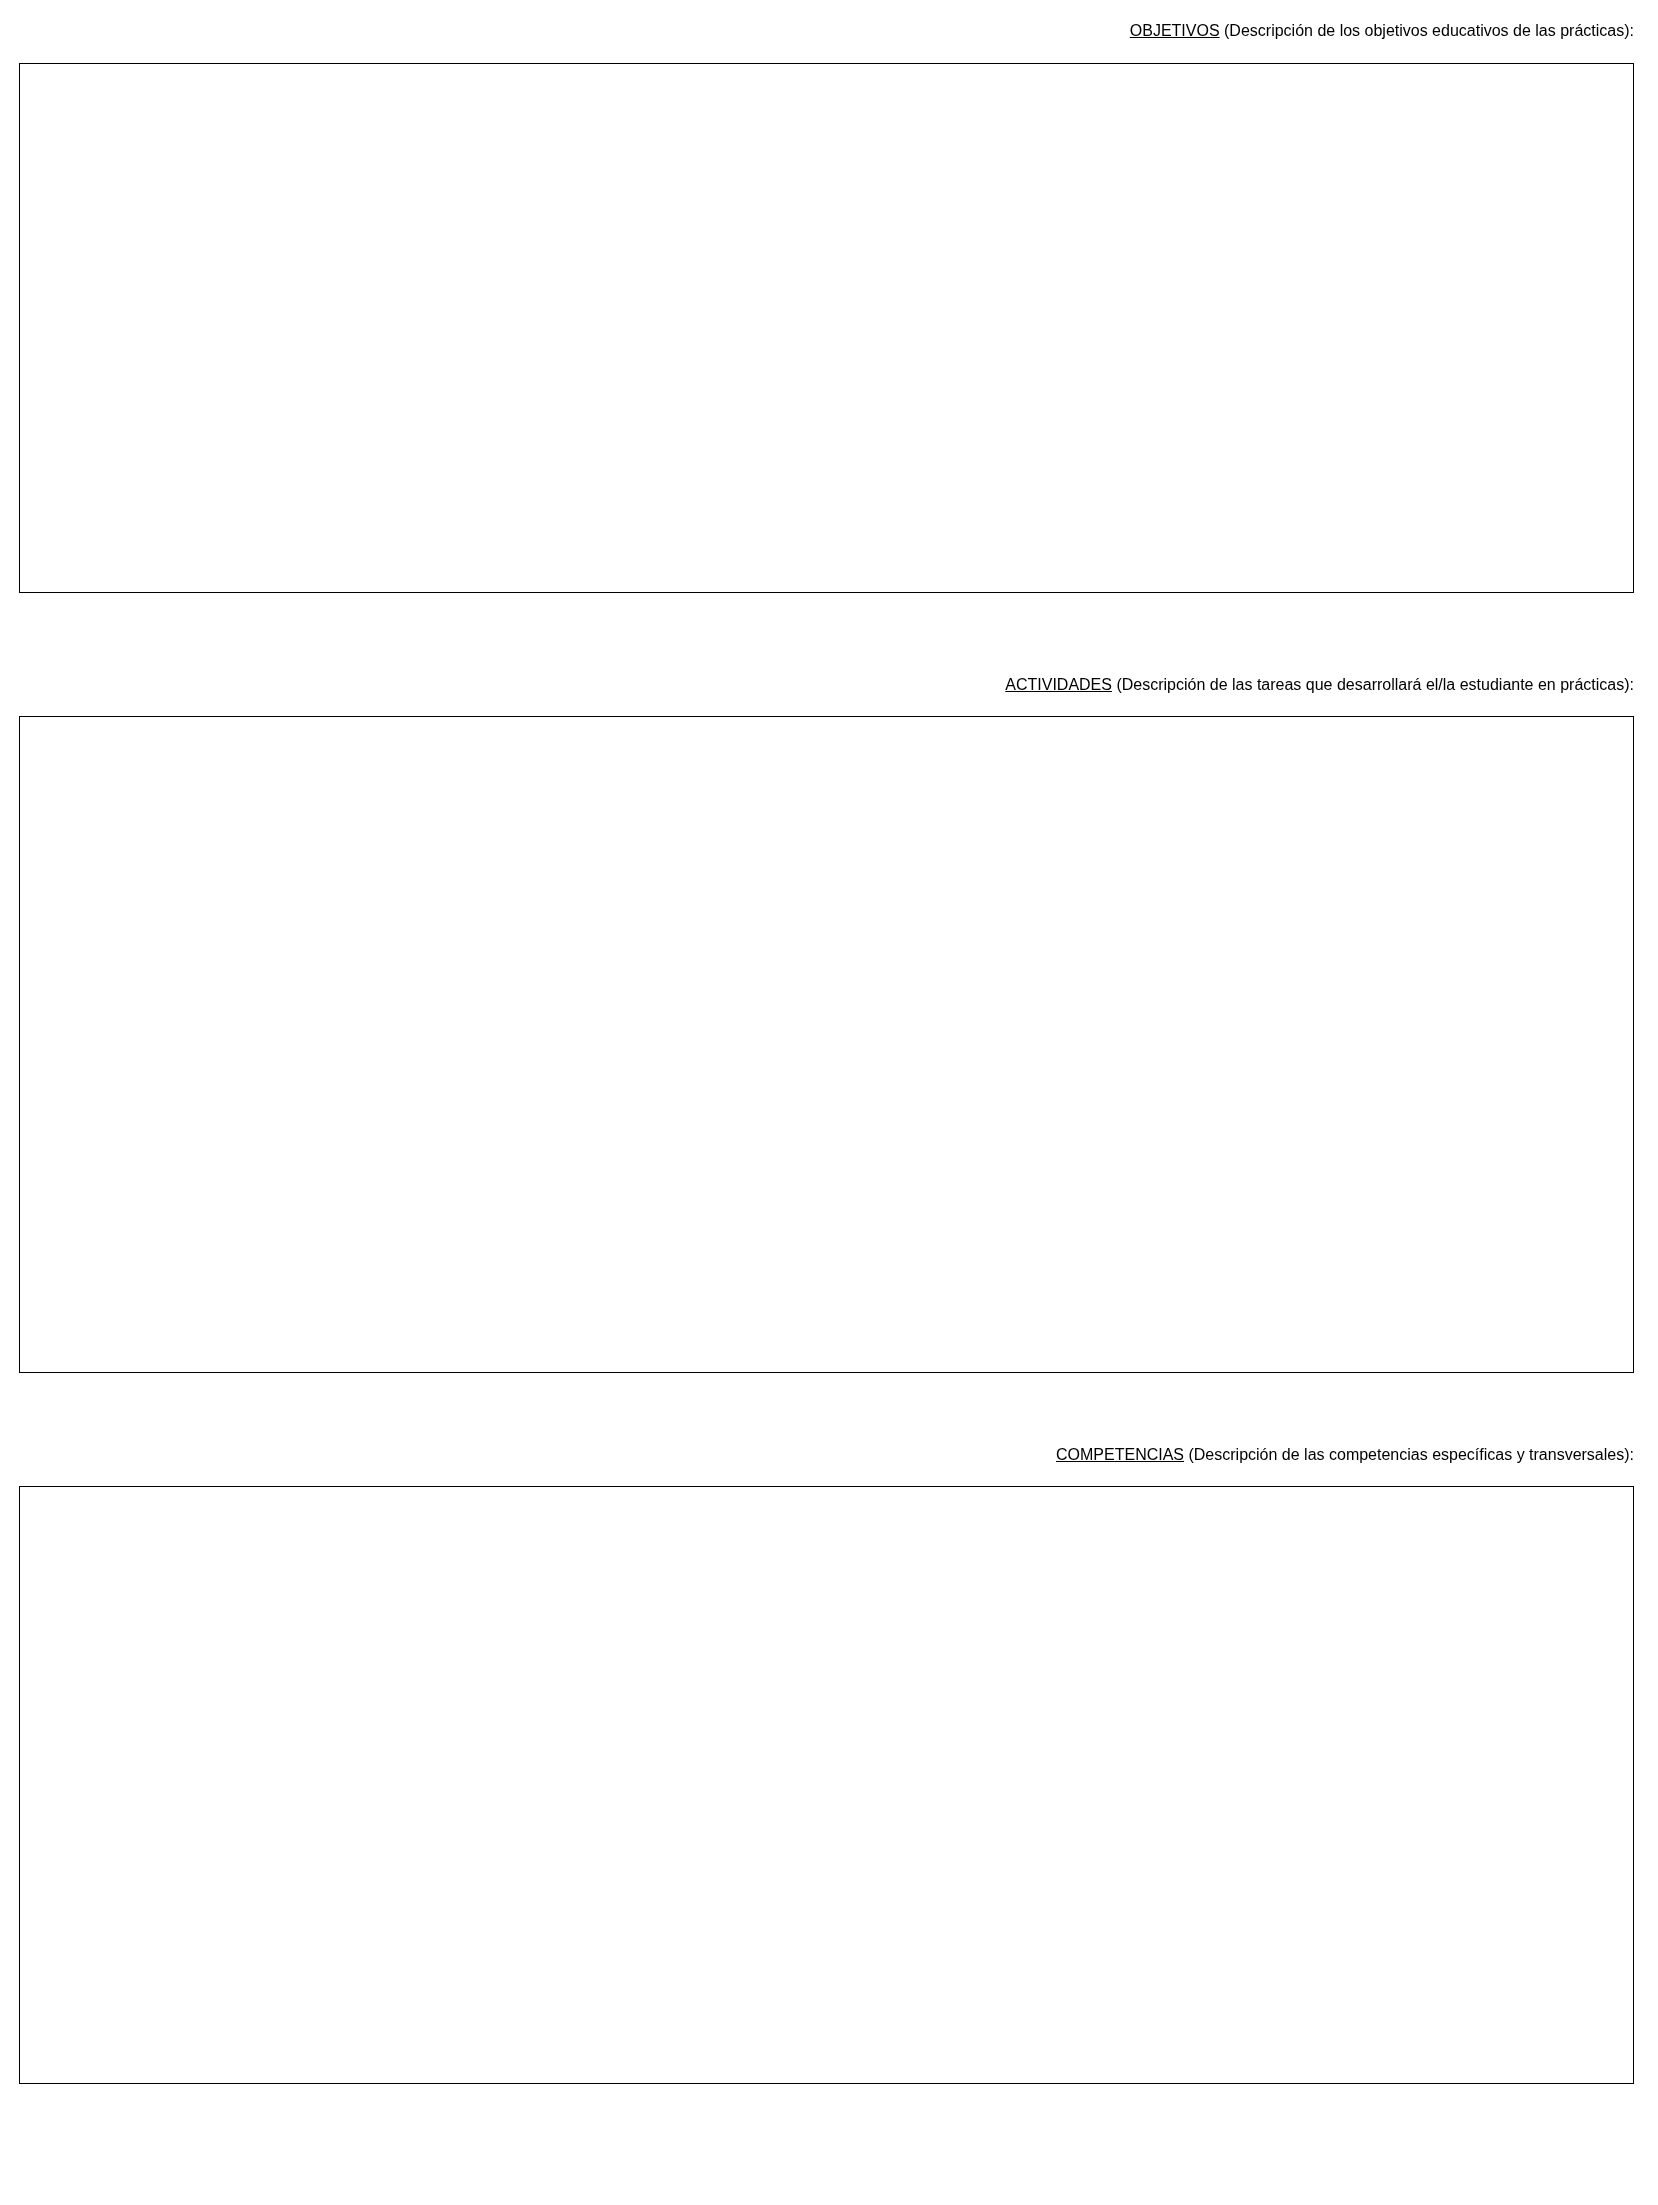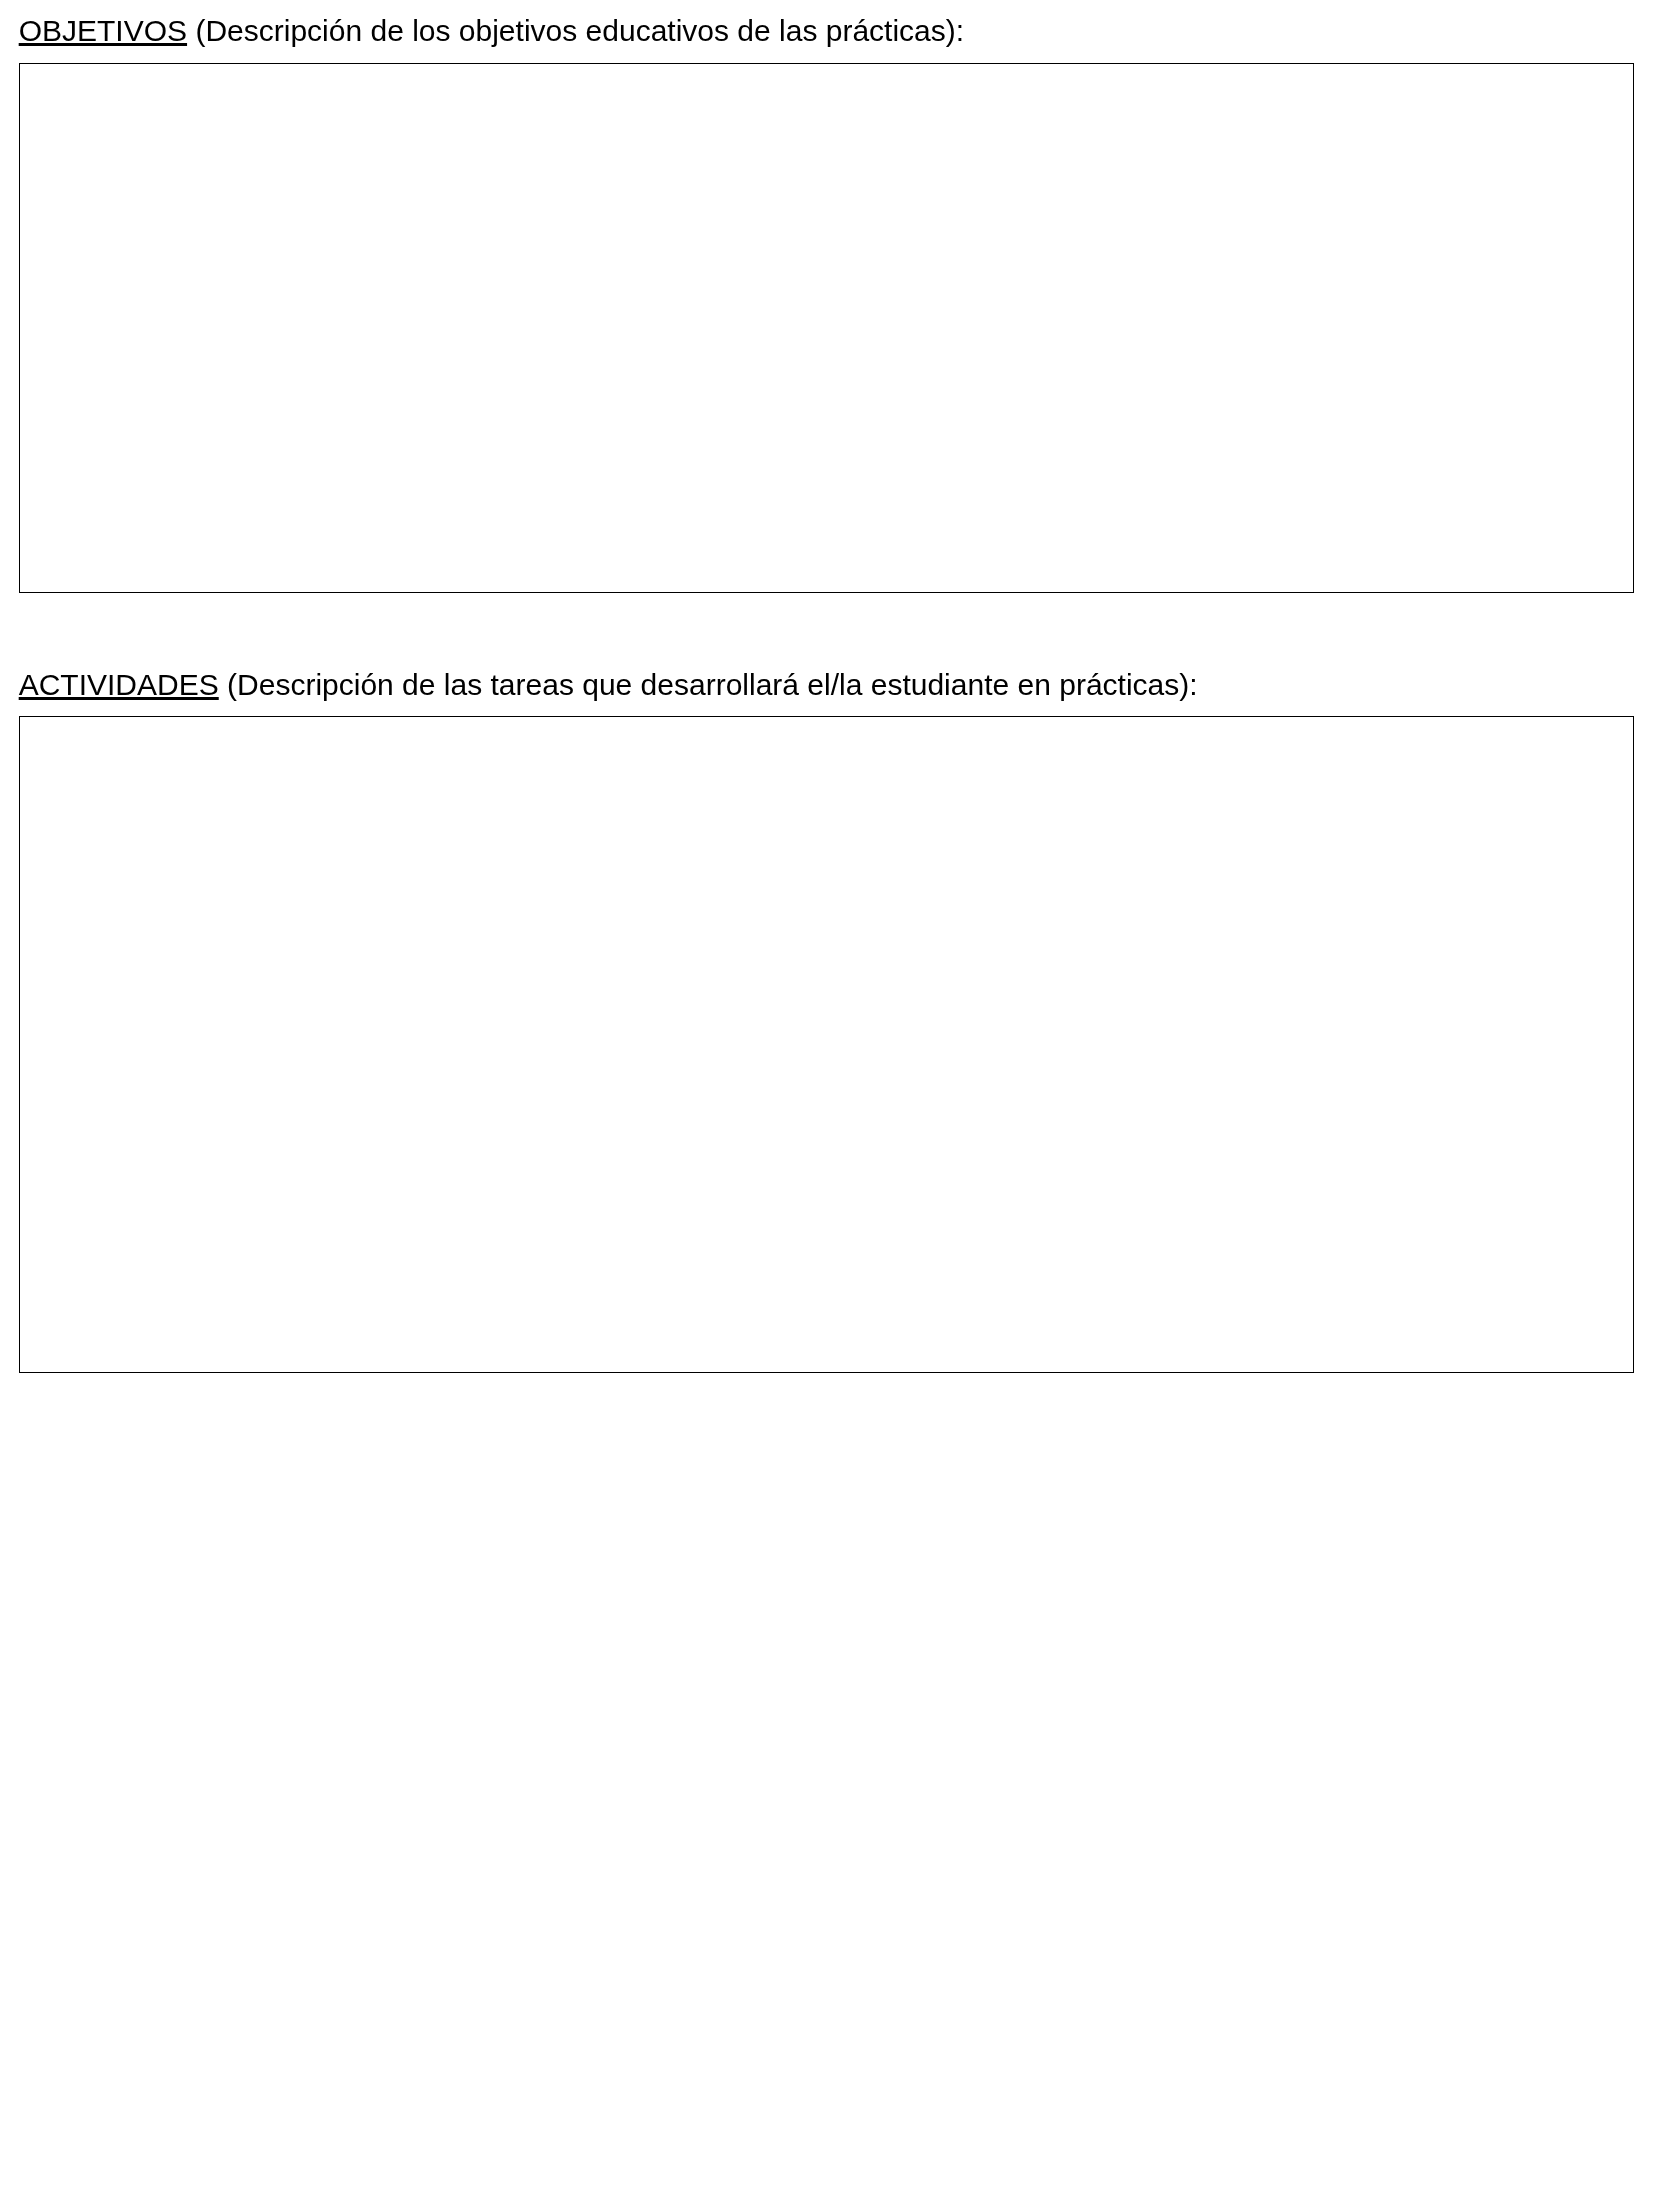--- a/index.html
+++ b/index.html
@@ -16,26 +16,27 @@
     height: 2205px;
     position: relative;
     background: #ffffff;
     box-sizing: border-box;
     padding: 15.3px 24px 0 18.7px;
   }
   .section {
     width: 100%;
   }
   .section-heading {
-    font-size: 30px;
+    font-size: 16px;
     line-height: 32px;
     color: #000000;
     white-space: nowrap;
     margin: 0;
     padding: 0;
+    text-align: right;
   }
   .section-heading .kw {
     text-decoration: underline;
   }
   .answer-box {
     border: 1.7px solid #000000;
     background: #ffffff;
     box-sizing: border-box;
     width: 100%;
   }
@@ -63,15 +64,21 @@
     <div class="answer-box"></div>
   </div>
 
   <div class="section sec-actividades">
     <div class="section-heading">
       <span class="kw">ACTIVIDADES</span><span> (Descripción de las tareas que desarrollará el/la estudiante en prácticas):</span>
     </div>
     <div class="answer-box"></div>
   </div>
 
+  <div class="section sec-competencias">
+    <div class="section-heading">
+      <span class="kw">COMPETENCIAS</span><span> (Descripción de las competencias específicas y transversales):</span>
+    </div>
+    <div class="answer-box"></div>
+  </div>
 
 </div>
 
 
 </body></html>

